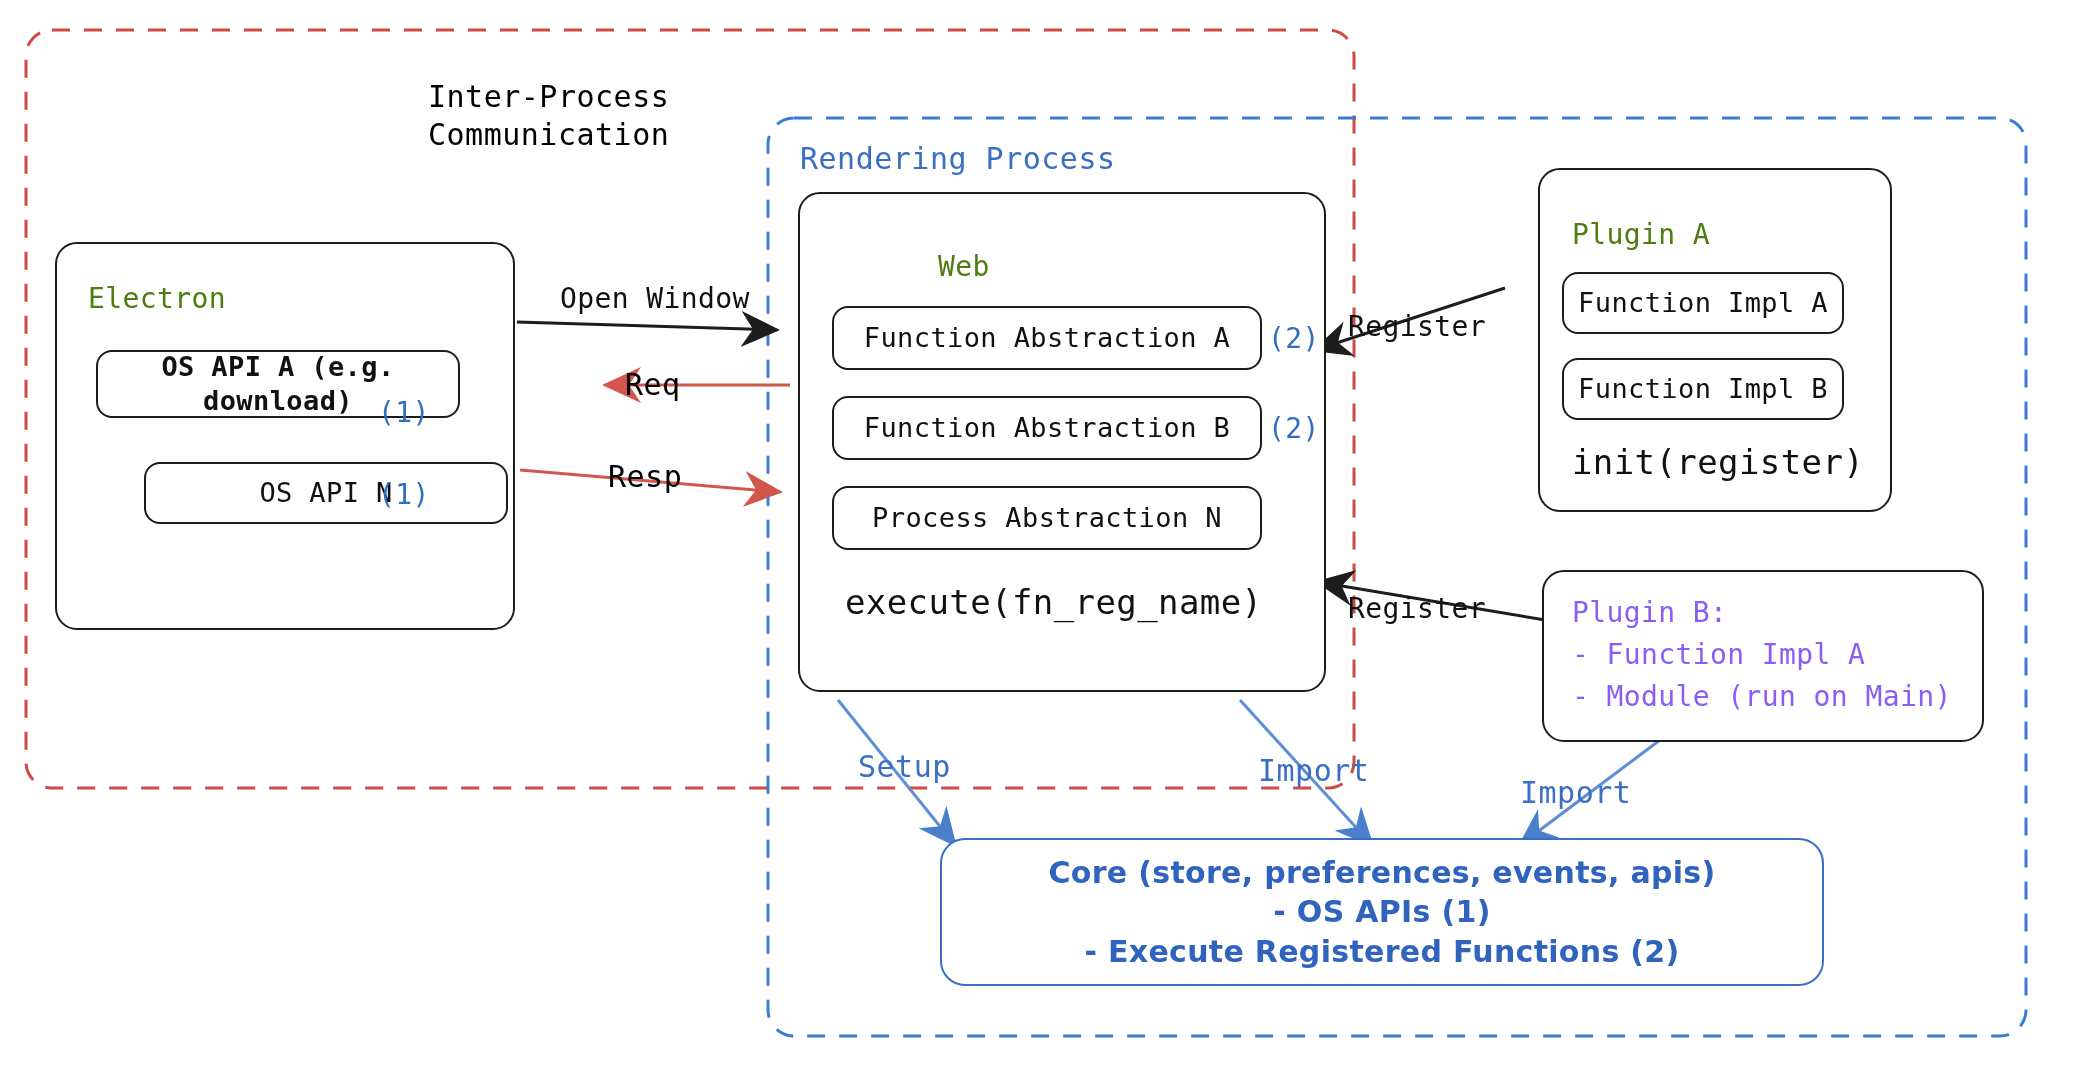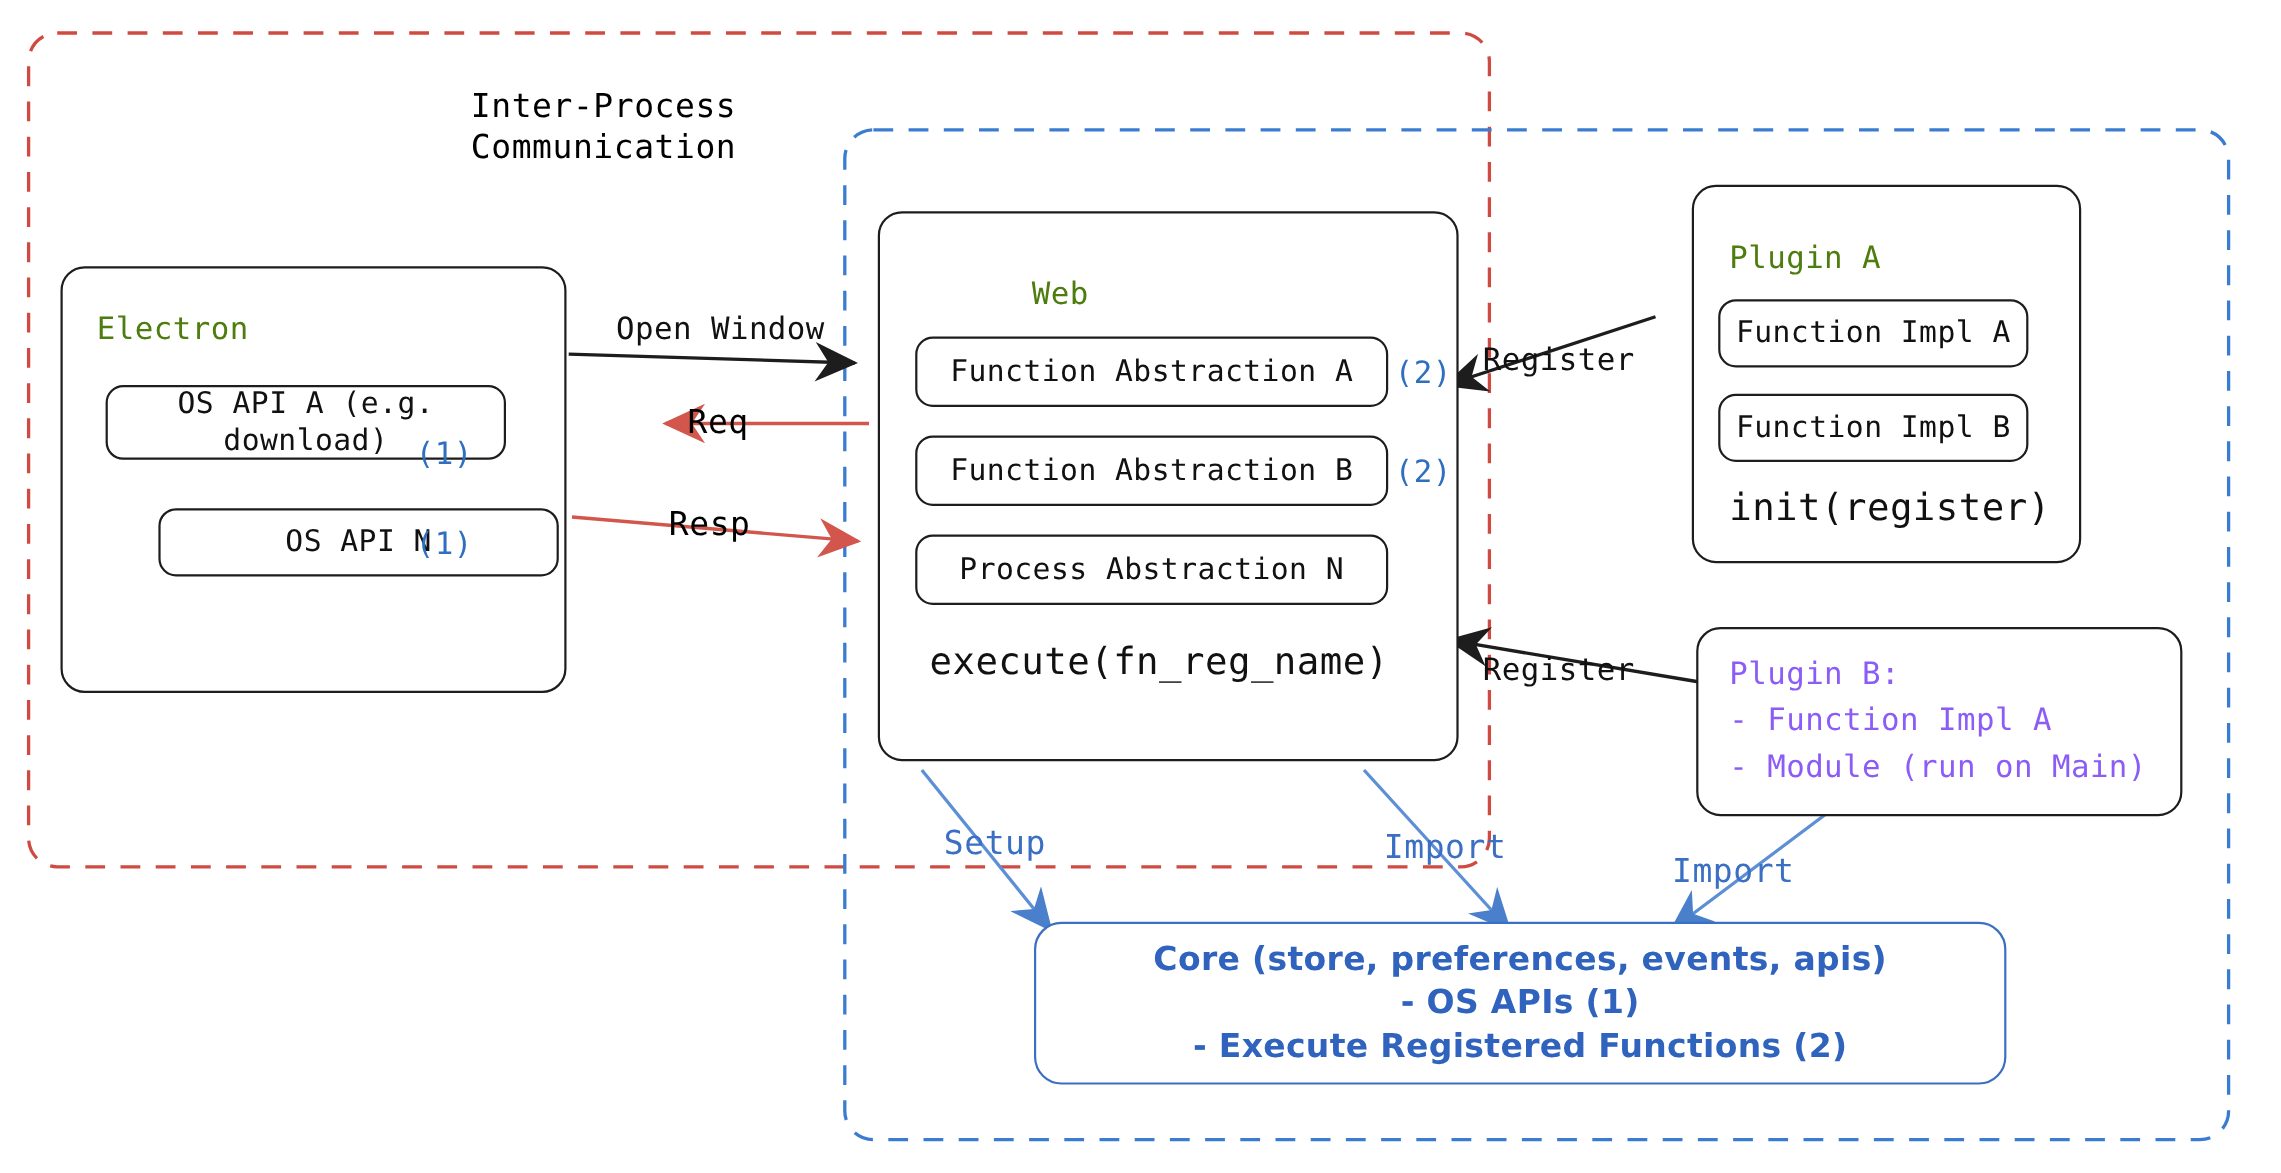--- a/index.html
+++ b/index.html
@@ -152,26 +152,27 @@
     <path d="M838,700 L955,845" fill="none" stroke="#5c8fd6" stroke-width="3" marker-end="url(#arrowBlue)"></path>
 
     <path d="M1240,700 L1372,845" fill="none" stroke="#5c8fd6" stroke-width="3" marker-end="url(#arrowBlue)"></path>
 
     <path d="M1660,740 L1520,845" fill="none" stroke="#5c8fd6" stroke-width="3" marker-end="url(#arrowBlue)"></path>
   </svg>
 
   <div class="redlabel" style="left:428px; top:78px;">Inter-Process
 Communication</div>
 
+  <div class="bluelabel" style="left:800px; top:140px;">Rendering Process</div>
 
   <div class="node" style="left:55px; top:242px; width:460px; height:388px;">
   </div>
   <div class="title" style="left:88px; top:282px;">Electron</div>
 
-  <div class="subnode" style="left:96px; top:350px; width:364px; height:68px;">
+  <div class="subnode" style="left:96px; top:350px; width:364px; height:68px;font-weight:bold;">
     <span>OS API A (e.g.
 download)</span>
   </div>
   <div class="marker" style="left:378px; top:396px;">(1)</div>
 
   <div class="subnode" style="left:96px; top:462px; width:364px; height:62px;margin-left:48px;">
     <span>OS API N</span>
   </div>
   <div class="marker" style="left:378px; top:478px;">(1)</div>
 

